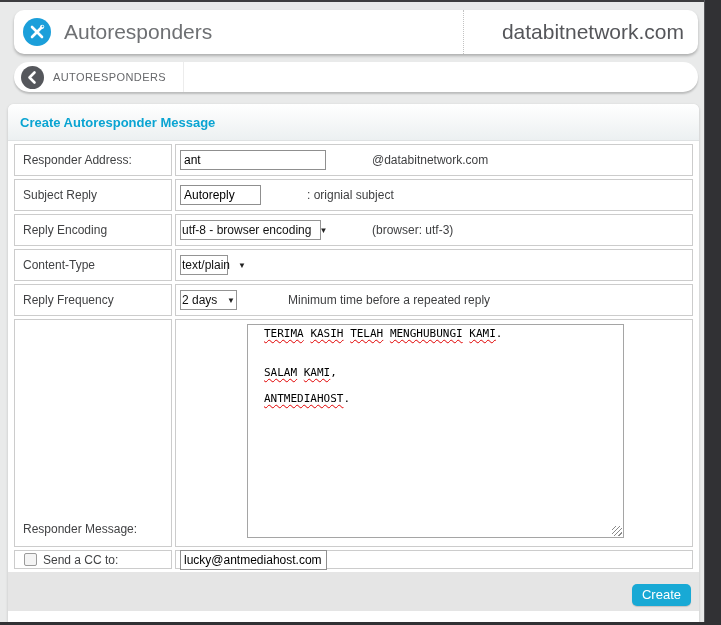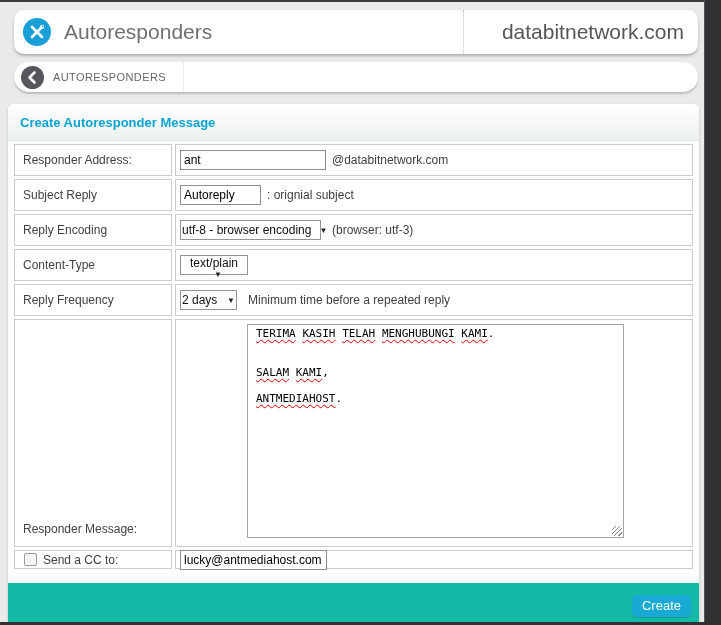--- a/index.html
+++ b/index.html
@@ -33,55 +33,55 @@
            border-radius:6px 6px 0 0; box-shadow:0 1px 3px rgba(0,0,0,.18); }
   .panel-header { height:37px; background:linear-gradient(#ffffff,#ecf0f1); border-bottom:1px solid #dfe2e3;
                   border-radius:6px 6px 0 0; display:flex; align-items:center; padding-left:12px; }
   .panel-title { font-size:13px; font-weight:bold; color:#0aa4d2; }
 
   
   .form { padding:3px 6px 0 6px; }
   .form-row { display:flex; gap:3px; margin-bottom:3px; height:32px; }
   .cell { border:1px solid #cccccc; background:#ffffff; }
   .label-cell { width:158px; flex:none; display:flex; align-items:center; padding-left:8px; }
-  .field-cell { flex:1; display:flex; align-items:center; padding-left:4px; }
+  .field-cell { flex:1; display:flex; align-items:center; padding-left:4px;gap:40px; }
   .lbl { font-size:12px; color:#414244; }
   .suffix { font-size:12px; color:#3e3f41; margin-left:6px; white-space:nowrap; }
   .note { font-size:12px; color:#3e3f41; margin-left:11px; white-space:nowrap; }
 
   input.txt { height:20px; border:1px solid #8f8f8f; background:#fff; font-family:"Liberation Sans",sans-serif;
               font-size:12px; color:#000; padding:0 3px; }
   .w-address { width:146px; } .w-prefix { width:81px; } .w-cc { width:147px; }
 
   .select { height:20px; border:1px solid #949494; background:#fff; display:inline-flex; align-items:center;
             padding:0 1px; font-size:12px; color:#111; cursor:pointer; }
   .select .sel-text { flex:1; white-space:nowrap; }
   .select .arrow { font-size:8px; color:#222; margin-left:8px; flex:none; }
-  .w-encoding { width:141px; } .w-ctype { width:68px;flex-direction:column; } .w-freq { width:57px; }
+  .w-encoding { width:141px; } .w-ctype { width:48px; } .w-freq { width:57px; }
 
   
   .row-message { height:228px; }
   .row-message .label-cell { align-items:flex-end; padding-bottom:10px; }
   .row-message .field-cell { align-items:flex-start; }
   .textarea { position:relative; margin:4px 4px 0 67px; width:377px; height:214px; border:1px solid #a5a5a5;
-              background:#fff; padding:2px 8px; font-family:"DejaVu Sans Mono", monospace; font-size:11px;
+              background:#fff; padding:2px 16px; font-family:"DejaVu Sans Mono", monospace; font-size:11px;
               line-height:13px; color:#000; overflow:hidden; cursor:text; }
   .msg-line { min-height:13px; white-space:pre-wrap; }
   .misspell { text-decoration:underline; text-decoration-style:wavy; text-decoration-color:#e00000;
               text-decoration-thickness:1px; text-underline-offset:2px; }
   .resize-grip { position:absolute; right:1px; bottom:1px; width:10px; height:10px;
                  background:repeating-linear-gradient(-45deg, transparent 0 2px, #8a8a8a 2px 3px); cursor:nwse-resize; }
 
   
   .row-cc { height:19px; }
   .checkbox { width:13px; height:13px; border:1px solid #9b9b9b; border-radius:2px; background:#f4f4f4;
               margin:0 6px 0 9px; flex:none; cursor:pointer; }
 
   
-  .panel-footer { position:absolute; left:0; right:0; bottom:0; height:39px; background:#14b8a6;
+  .panel-footer { position:absolute; left:0; right:0; bottom:11px; height:39px; background:#e5e5e5;
                   display:flex; justify-content:flex-end; align-items:flex-end; padding:0 8px 5px 0; }
   .create-btn { background:#18a9d5; color:#ffffff; border:none; border-radius:5px; font-family:"Liberation Sans",sans-serif;
                 font-size:13px; padding:3px 10px 4px 10px; cursor:pointer; box-shadow:0 1px 1px rgba(0,0,0,.15); }
 </style>
 </head>
 <body>
 
 <div class="screen">
 
   <div class="frame-top"></div>

